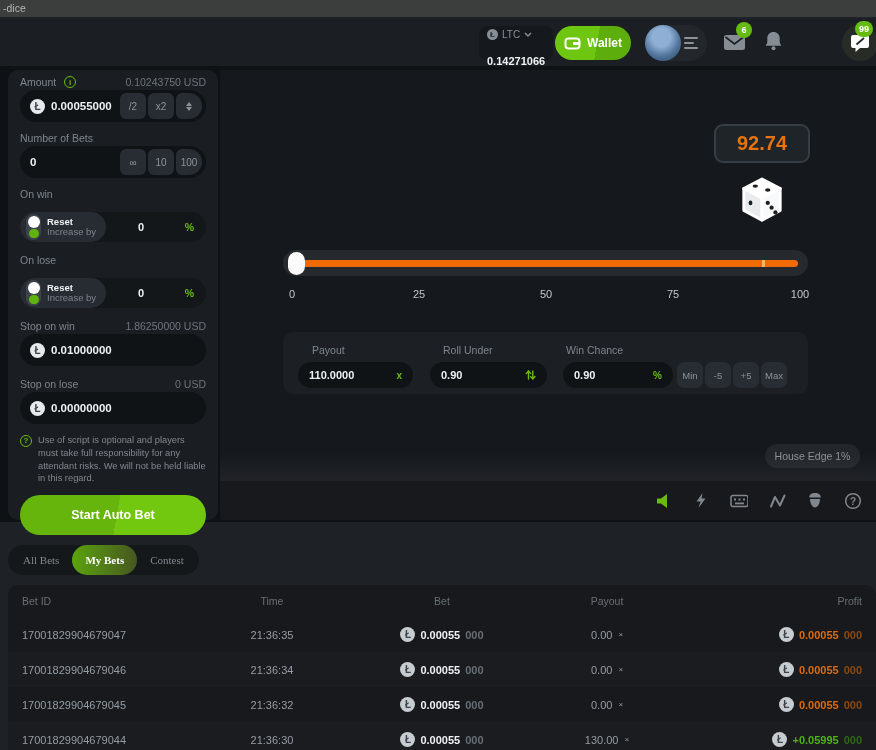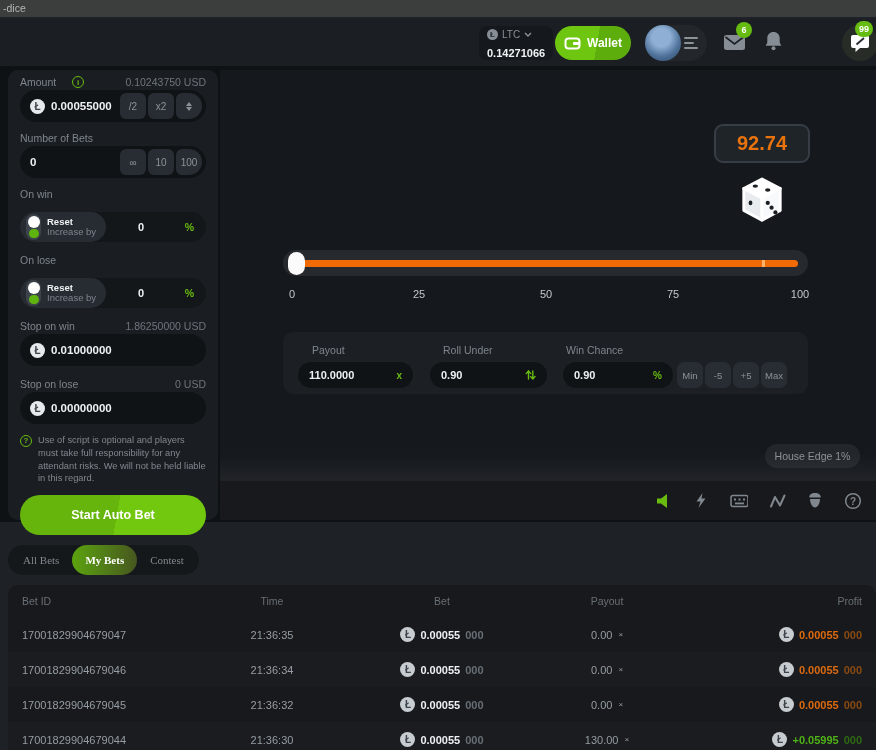--- a/index.html
+++ b/index.html
@@ -9,21 +9,21 @@
 
   
   .titlebar { position:absolute; left:0; top:0; width:876px; height:17px; background:#3b3e3d; }
   .titlebar span { position:absolute; left:3px; top:2px; font-size:10.5px; color:#b4b8b5; }
   .header { position:absolute; left:0; top:19px; width:876px; height:47px; background:#1b1f23; }
   .topzone { position:absolute; left:0; top:66px; width:876px; height:456px; background:#0f1215; }
 
   
   .cur-pill { position:absolute; left:479px; top:7px; height:34px; padding:3px 8px 2px 8px; border-radius:8px; background:#15181c; color:#8b9298; }
   .cur-top { display:flex; align-items:center; gap:4px; font-size:10px; }
-  .cur-bal { font-size:11px; font-weight:bold; color:#f0f3f5; margin-top:7px; }
+  .cur-bal { font-size:11px; font-weight:bold; color:#f0f3f5; margin-top:15px; }
   .coin { display:inline-flex; align-items:center; justify-content:center; border-radius:50%; background:#c7ccd1; color:#3d434a; font-weight:bold; }
   .coin.xs { width:11px; height:11px; font-size:8px; background:#878e95; color:#23272b; }
   .coin.s  { width:15px; height:15px; font-size:10px; }
   .coin.m  { width:15px; height:15px; font-size:10px; background:#e7eaec; }
   .wallet-btn { position:absolute; left:555px; top:7px; width:76px; height:34px; border-radius:17px;
       background:linear-gradient(100deg,#6ec611 0 55%,#5dad0c 55% 100%);
       display:flex; align-items:center; justify-content:center; gap:6px; color:#fff; font-size:12px; font-weight:bold; cursor:pointer; }
   .avatar-group { position:absolute; left:645px; top:6px; width:62px; height:36px; border-radius:18px; background:#23272c; }
   .avatar { position:absolute; left:0; top:0; width:36px; height:36px; border-radius:50%;
       background:radial-gradient(circle at 45% 35%, #8fb0d4 0 30%, #51749c 60%, #27405e 100%); }
@@ -31,21 +31,21 @@
   .menu-ic i { display:block; height:2px; border-radius:1px; background:#8b9298; margin-bottom:3px; }
   .menu-ic i:nth-child(2){ width:10px; }
   .hd-ic { position:absolute; cursor:pointer; }
   .badge { position:absolute; min-width:16px; height:16px; padding:0 4px; border-radius:9px; background:#66bb10; color:#fff;
       font-size:9px; font-weight:bold; display:flex; align-items:center; justify-content:center; }
   .chat-circle { position:absolute; left:842px; top:6px; width:36px; height:36px; border-radius:50%; background:#272d26; display:flex; align-items:center; justify-content:center; cursor:pointer; }
 
   
   .panel { position:absolute; left:8px; top:70px; width:210px; height:450px; border-radius:10px; background:#1a1e22; padding:6px 12px 0 12px; }
   .lrow { display:flex; justify-content:space-between; align-items:center; height:12px; font-size:10.5px; color:#7e858c; }
-  .lrow .lab { display:flex; align-items:center; gap:16px; }
+  .lrow .lab { display:flex; align-items:center; gap:8px; }
   .usd { color:#6e757c; }
   .ico-round { width:12px; height:12px; border-radius:50%; border:1px solid #69bb10; color:#69bb10; font-size:8px; font-weight:bold;
       display:inline-flex; align-items:center; justify-content:center; }
   .field { position:relative; height:32px; border-radius:17px; background:#101316; margin-top:2px; display:flex; align-items:center; padding-left:10px; gap:6px; }
   .field .val { font-size:11.5px; font-weight:bold; color:#eef1f3; }
   .fbtns { position:absolute; right:4px; top:3px; display:flex; gap:2px; }
   .fbtn { width:26px; height:26px; border-radius:6px; background:#282d33; color:#8b9298; font-size:10px;
       display:flex; align-items:center; justify-content:center; cursor:pointer; }
   .fbtn.last { border-top-right-radius:13px; border-bottom-right-radius:13px; }
   .stepper { flex-direction:column; gap:1px; }

